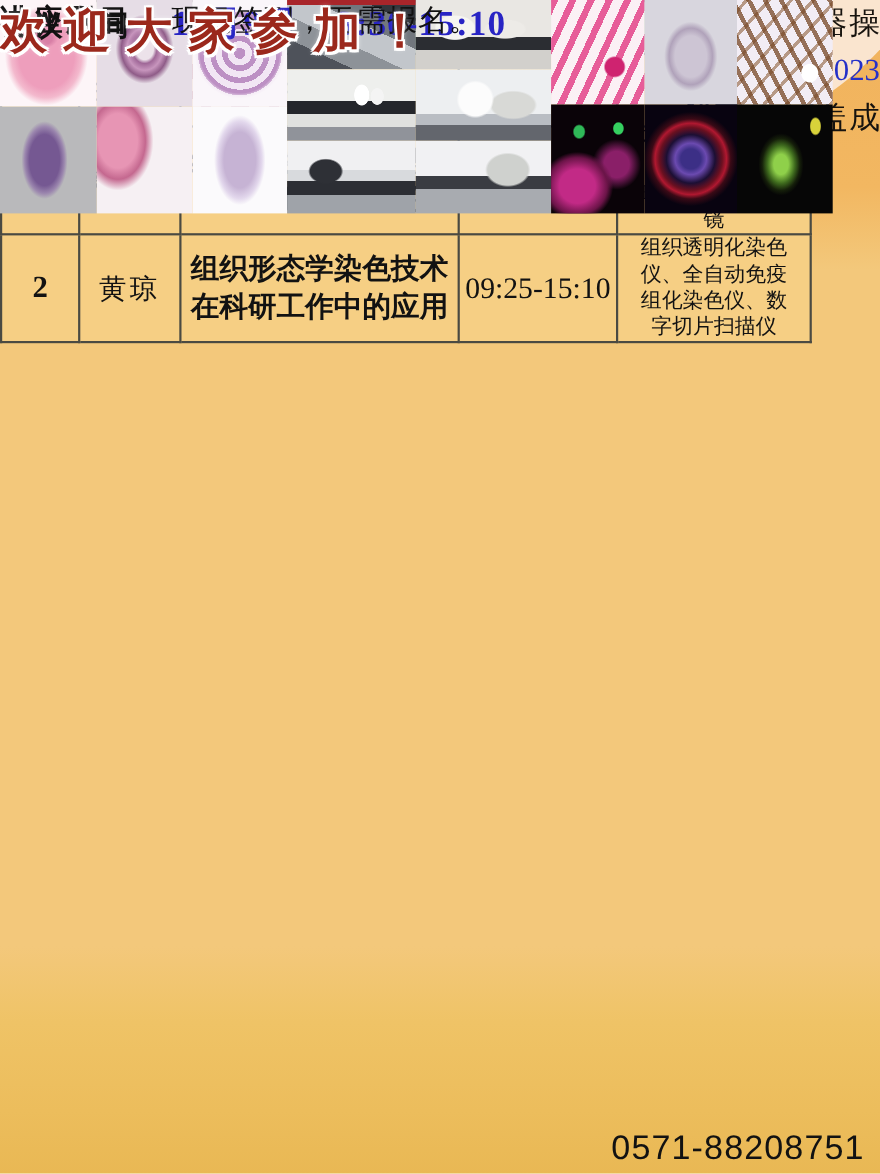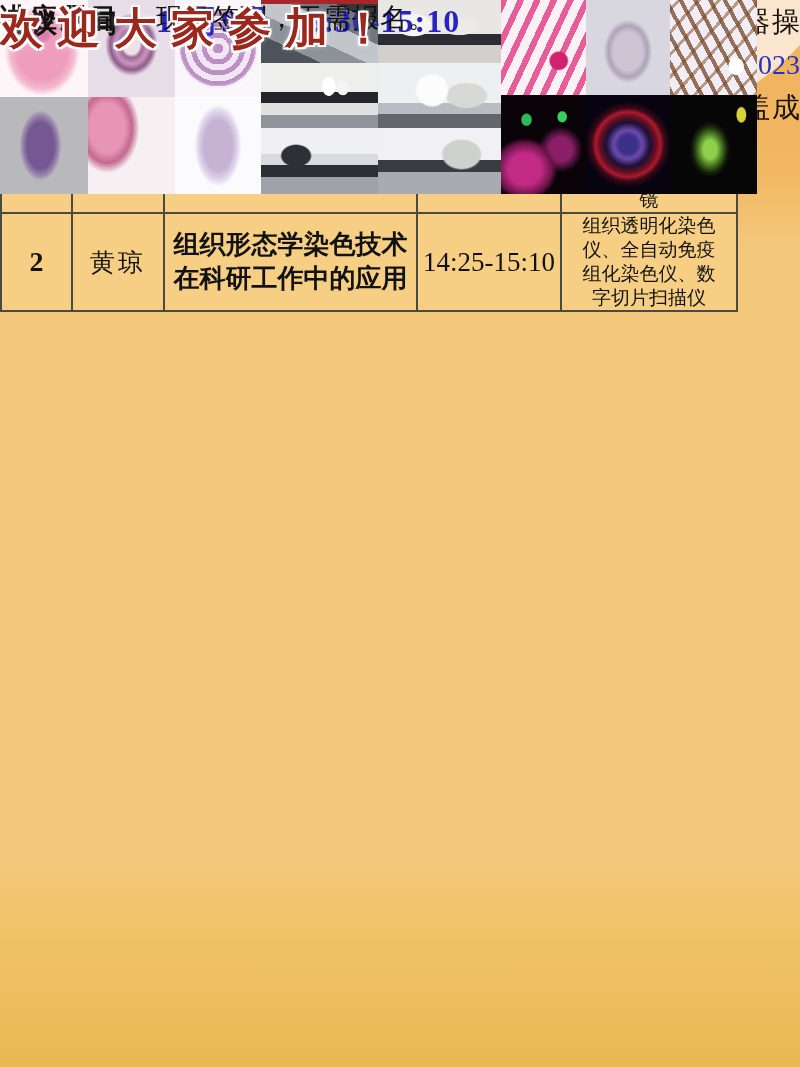--- a/index.html
+++ b/index.html
@@ -167,21 +167,21 @@
       <td class="c-no">1</td>
       <td class="c-speaker">陈静瑶</td>
       <td class="c-topic">组织蜡块前期处理及后期切片注意事项</td>
       <td class="c-time">13:30-14:15</td>
       <td class="c-instr">石蜡切片机、冰冻切片机、BX61/BX63显微镜</td>
     </tr>
     <tr>
       <td class="c-no">2</td>
       <td class="c-speaker">黄琼</td>
       <td class="c-topic">组织形态学染色技术在科研工作中的应用</td>
-      <td class="c-time">14:25-15:10</td>
+      <td class="c-time">09:25-15:10</td>
       <td class="c-instr">组织透明化染色仪、全自动免疫组化染色仪、数字切片扫描仪</td>
     </tr>
   </tbody>
     </table>
 
   <div class="gallery">
     <div class="gcolL">
       <div class="ph p-heart"></div>
       <div class="ph p-vessel"></div>
       <div class="ph p-spiral"></div>
@@ -216,14 +216,15 @@
   <div class="info i1">
     <span class="ilabel">会议时间：</span>
     <span class="ival ival-time">11月9日  13:30-15:10</span>
   </div>
   <div class="info i3">
     <span class="ilabel">讲座题目：</span>
     <span class="ival">现场签到，无需报名。</span>
   </div>
 
   <div class="welcome">欢迎大家参加！</div>
+  <div class="phone">0571-88208751</div>
 
 </div>
 
 </body></html>

